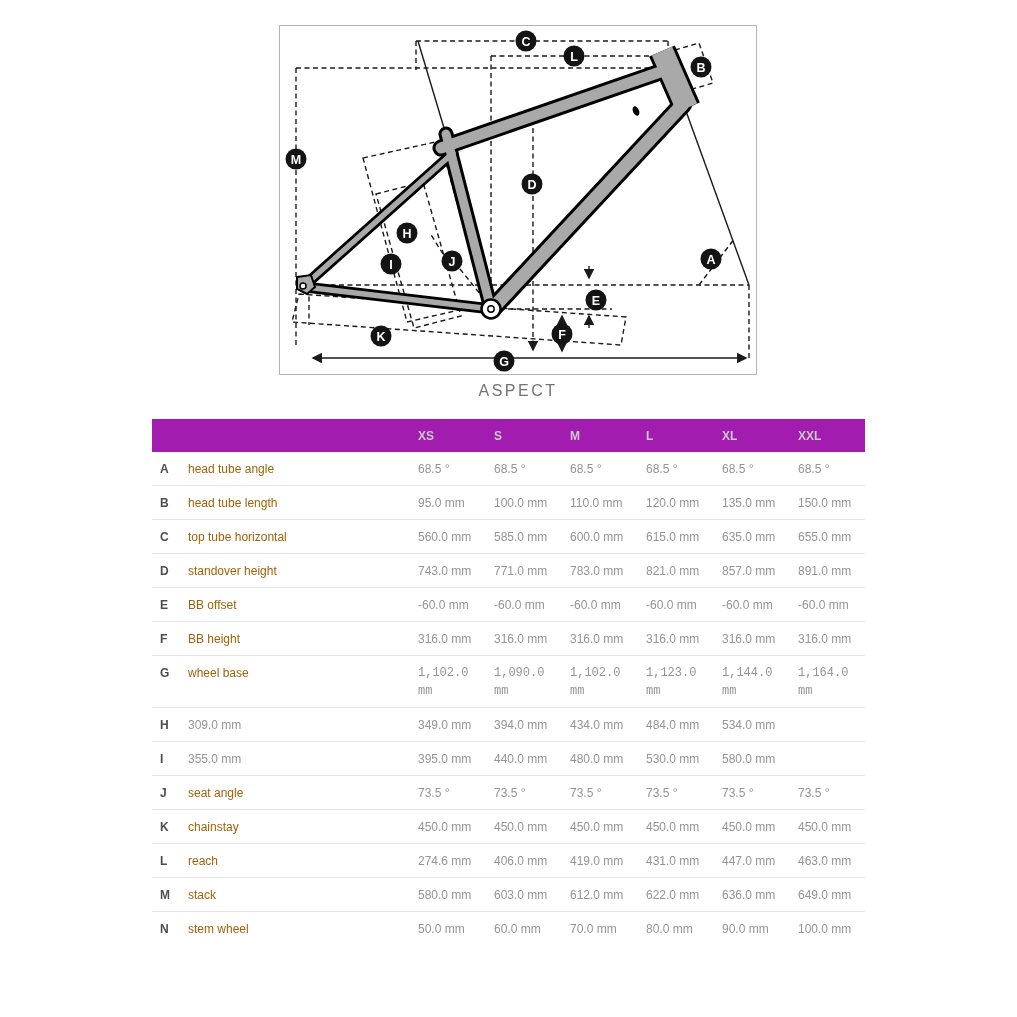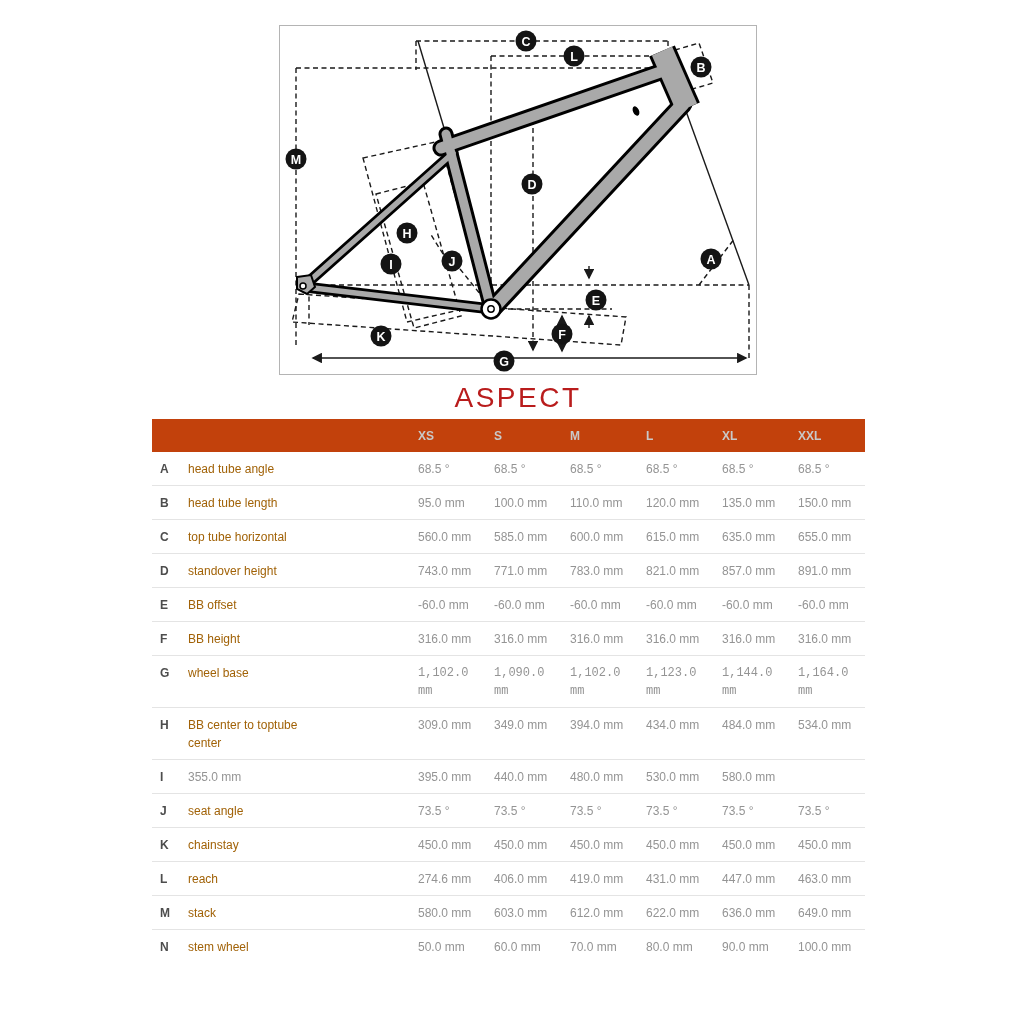--- a/index.html
+++ b/index.html
@@ -6,27 +6,27 @@
   .page {
     position:relative; width:1017px; height:1017px; background:#ffffff;
     font-family:"Liberation Sans", sans-serif; overflow:hidden;
   }
   .diagram-wrap {
     position:absolute; left:279px; top:25px; width:476px; height:348px;
     border:1px solid #b4b4b4; background:#ffffff; box-sizing:content-box;
   }
   .model-title {
     position:absolute; left:279px; top:382px; width:478px;
-    text-align:center; font-size:28px; letter-spacing:2.5px;
-    color:#b91c1c; font-weight:400;
+    text-align:center; font-size:16px; letter-spacing:2.5px;
+    color:#737373; font-weight:400;
   }
   .geo-table { position:absolute; left:152px; top:419px; width:713px; font-size:12px; }
   .thead {
     display:grid; grid-template-columns:36px 230px 76px 76px 76px 76px 76px 67px;
-    background:#c2410c; height:33px; align-items:center;
+    background:#a21caf; height:33px; align-items:center;
     color:#c9c9c9; font-weight:bold; font-size:12px;
   }
   .row {
     display:grid; grid-template-columns:36px 230px 76px 76px 76px 76px 76px 67px;
     padding:8px 0 7px; border-bottom:1px solid #e4e4e4; align-items:start;
   }
   .row:last-child { border-bottom:none; }
   .letter { padding-left:8px; font-weight:bold; color:#4d4d4d; line-height:1.5; }
   .label  { font-weight:normal; color:#a16207; line-height:1.5; max-width:145px; }
   .val    { color:#949494; line-height:1.5; }
@@ -254,21 +254,20 @@
           <div class="label">wheel base</div>
           <div class="val">1,102.0 mm</div>
           <div class="val">1,090.0 mm</div>
           <div class="val">1,102.0 mm</div>
           <div class="val">1,123.0 mm</div>
           <div class="val">1,144.0 mm</div>
           <div class="val">1,164.0 mm</div>
         </div>
         <div class="row">
           <div class="letter">H</div>
-          <div class="label">BB center to toptube center</div>
           <div class="val">309.0 mm</div>
           <div class="val">349.0 mm</div>
           <div class="val">394.0 mm</div>
           <div class="val">434.0 mm</div>
           <div class="val">484.0 mm</div>
           <div class="val">534.0 mm</div>
         </div>
         <div class="row">
           <div class="letter">I</div>
           <div class="val">355.0 mm</div>

